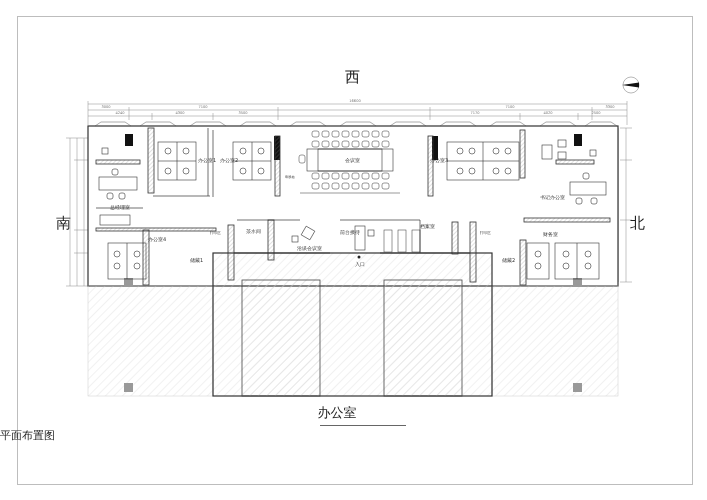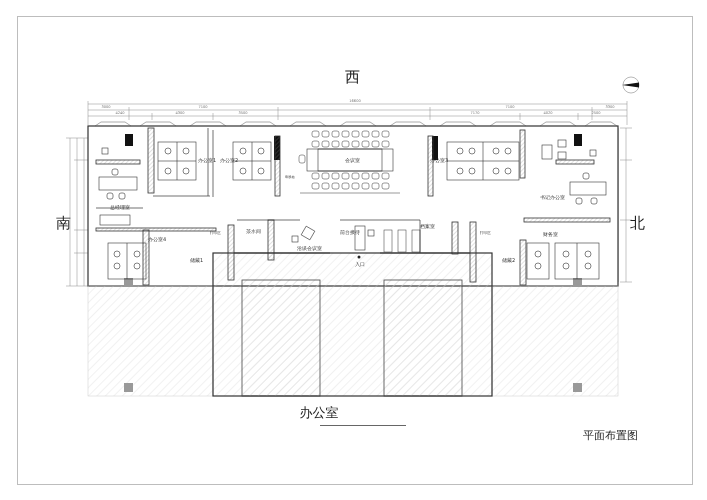--- a/index.html
+++ b/index.html
@@ -1,21 +1,21 @@
 <!DOCTYPE html>
 <html><head>
 <meta charset="utf-8">
 <style>
   html,body{margin:0;padding:0;background:#ffffff;}
   body{width:707px;height:500px;position:relative;overflow:hidden;font-family:"DejaVu Sans",sans-serif;}
   .sheet{position:absolute;left:17px;top:16px;width:676px;height:469px;border:1px solid #bdbdbd;box-sizing:border-box;background:#fff;}
   .compass{position:absolute;font-family:"DejaVu Serif",serif;font-size:15px;color:#222;}
-  .title-main{position:absolute;left:0;width:638px;top:404px;text-align:center;font-family:"DejaVu Serif",serif;font-size:13px;color:#222;}
+  .title-main{position:absolute;left:18px;width:638px;top:404px;text-align:center;font-family:"DejaVu Serif",serif;font-size:13px;color:#222;}
   .title-rule{position:absolute;left:320px;width:86px;top:425px;height:1px;background:#666;}
-  .title-sub{position:absolute;left:0;width:638px;top:428px;text-align:right;font-family:Liberation Mono, monospace;font-size:11px;color:#222;}
+  .title-sub{position:absolute;left:0;width:638px;top:428px;text-align:left;font-family:Liberation Mono, monospace;font-size:11px;color:#222;}
   svg{position:absolute;left:0;top:0;}
   .room-label{font-family:"DejaVu Sans",sans-serif;font-size:5px;fill:#333;}
   .dim-label{font-family:"DejaVu Sans",sans-serif;font-size:3.6px;fill:#777;}
 </style>
 </head>
 <body>
 
 <div class="sheet"></div>
 
 <svg width="707" height="500" viewBox="0 0 707 500">

